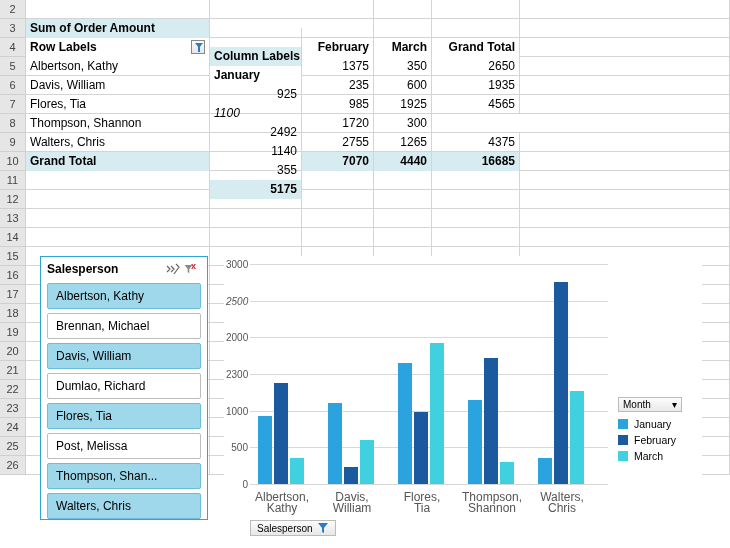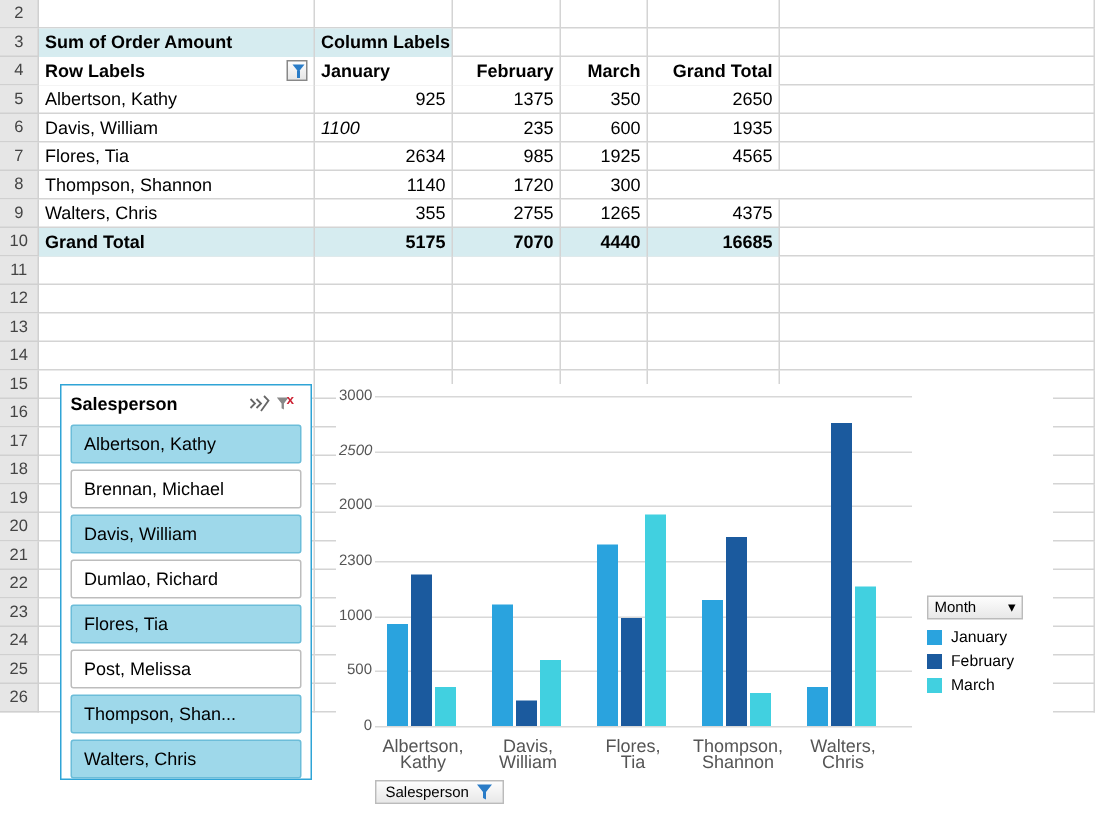--- a/index.html
+++ b/index.html
@@ -42,21 +42,21 @@
     border-bottom: 1px solid #d4d4d4;
   }
   .cellrow > div {
     border-right: 1px solid #d4d4d4;
     padding: 0 4px;
     overflow: hidden;
     white-space: nowrap;
     height: 19px;
   }
   .cA { width: 184px; }
-  .cB { width: 92px; }
+  .cB { width: 92px; margin-top: 28px; }
   .cC { width: 72px; text-align: right; }
   .cD { width: 58px; text-align: right; }
   .cE { width: 88px; text-align: right; }
   .cRest { flex:1; }
   .hdrblue { background: #d6ecf0; font-weight: bold; }
   .hdrblue2 { background: #fff; font-weight: bold; }
   .gt { background: #d6ecf0; font-weight: bold; }
   .filter-btn {
     display: inline-block;
     width: 14px; height: 14px;
@@ -267,21 +267,21 @@
     <div class="cellrow">
       <div class="cA">Davis, William</div>
       <div class="cB" style="text-align: left; font-style: italic;">1100</div>
       <div class="cC">235</div>
       <div class="cD">600</div>
       <div class="cE">1935</div>
       <div class="cRest"></div>
     </div>
     <div class="cellrow">
       <div class="cA">Flores, Tia</div>
-      <div class="cB" style="text-align: right;">2634</div>
+      <div class="cB" style="text-align: right;">2492</div>
       <div class="cC">985</div>
       <div class="cD">1925</div>
       <div class="cE">4565</div>
       <div class="cRest"></div>
     </div>
     <div class="cellrow">
       <div class="cA">Thompson, Shannon</div>
       <div class="cB" style="text-align: right;">1140</div>
       <div class="cC">1720</div>
       <div class="cD">300</div>

